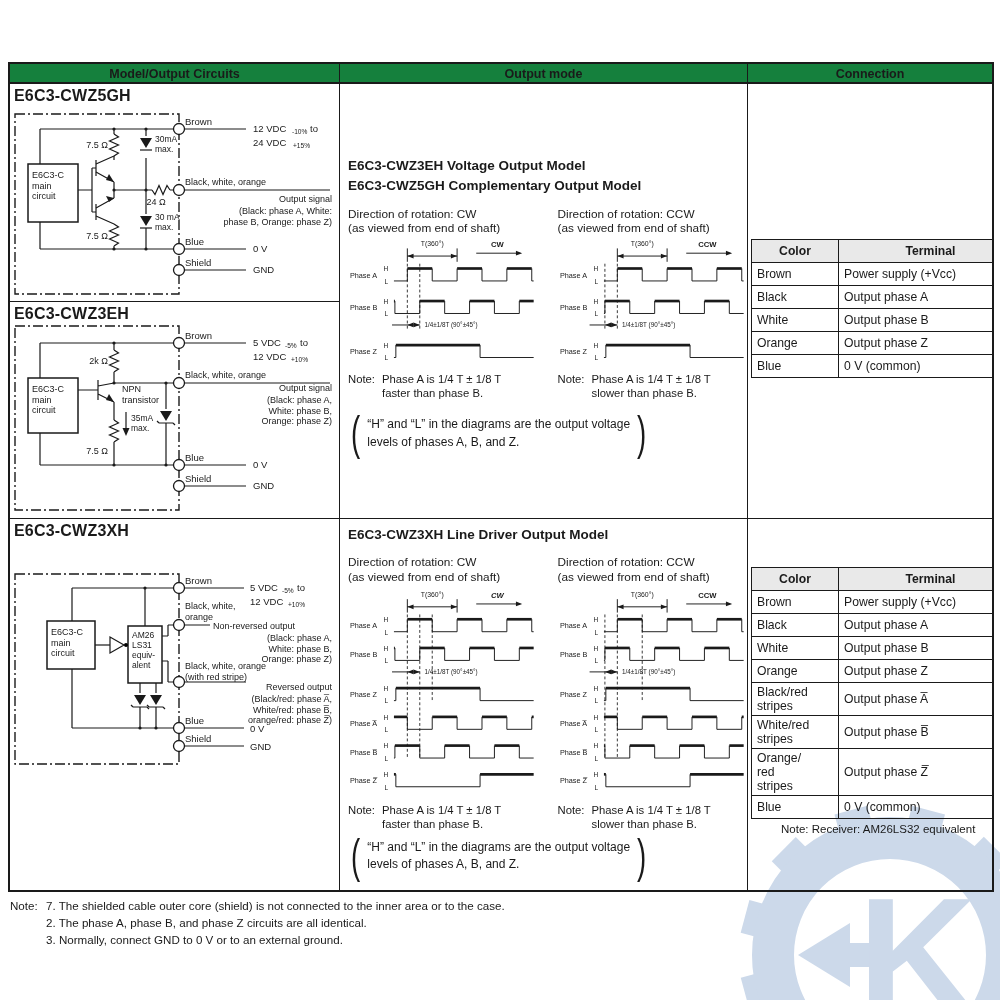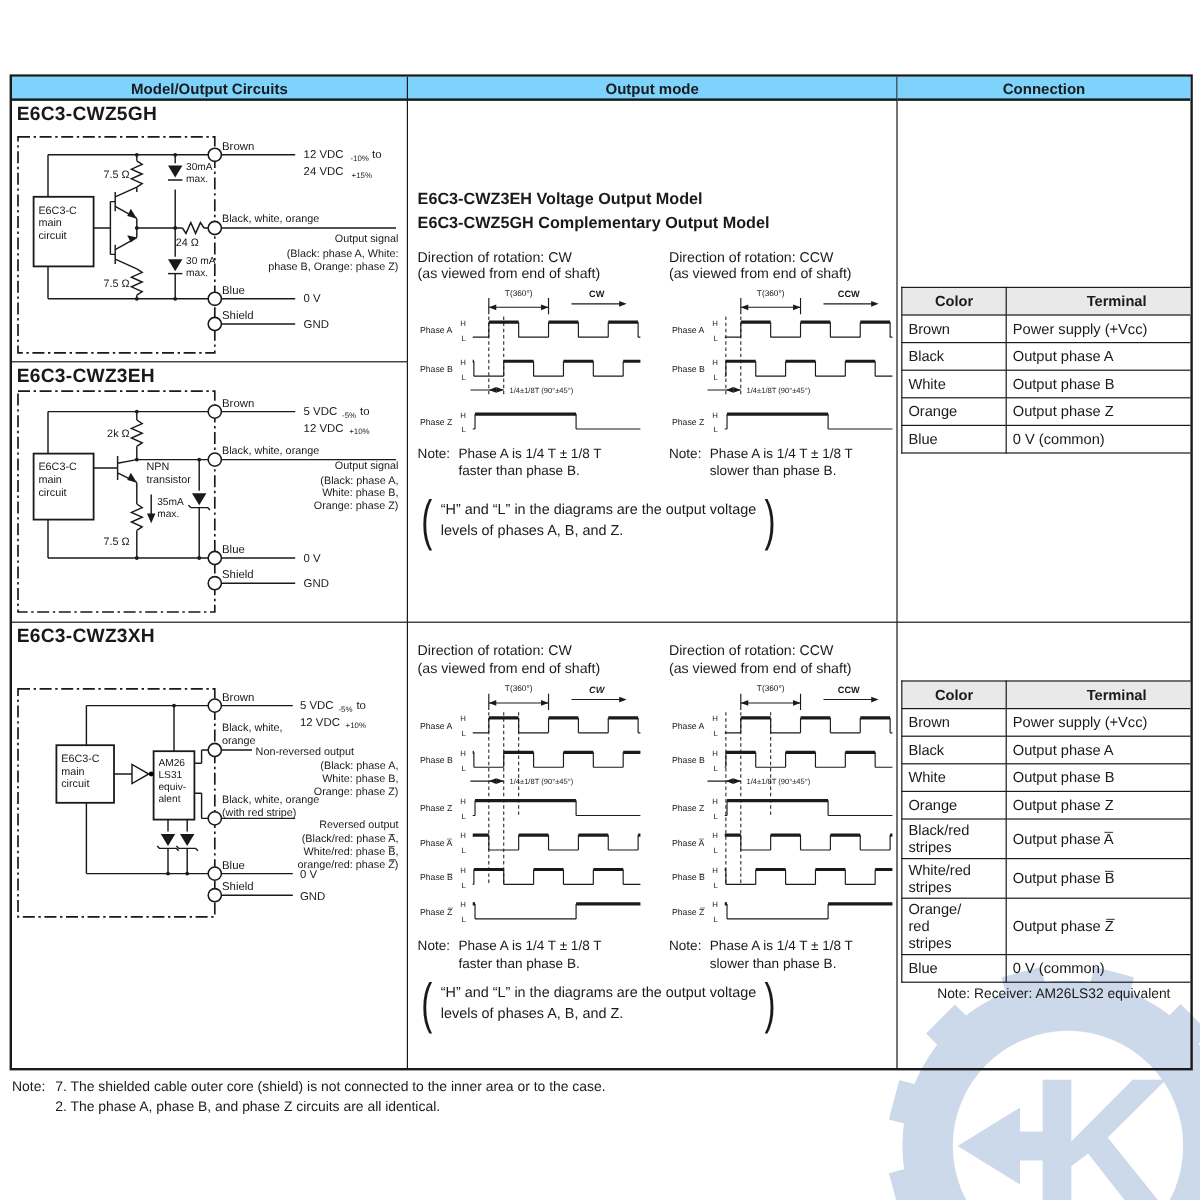--- a/index.html
+++ b/index.html
@@ -2,21 +2,21 @@
 <html><head>
 <meta charset="utf-8">
 <style>
   html,body{margin:0;padding:0;background:#fff;}
   .page{position:relative;width:1000px;height:1000px;background:#ffffff;overflow:hidden;
         font-family:"Liberation Sans",sans-serif;color:#1a1a1a;}
   .watermark{position:absolute;right:-40px;bottom:-105px;width:300px;height:300px;z-index:0;}
   .doc{position:absolute;left:8px;top:62px;z-index:1;}
   .maintable{display:grid;grid-template-columns:330px 408px 244px;grid-template-rows:20px 218px 217px 371px;
              border:2px solid #1a1a1a;width:982px;background:transparent;}
-  .hdr{background:#7dd3fc;font-weight:bold;font-size:12.5px;text-align:center;line-height:20px;
+  .hdr{background:#15803d;font-weight:bold;font-size:12.5px;text-align:center;line-height:20px;
        border-bottom:2px solid #1a1a1a;}
   .br{border-right:1.2px solid #1a1a1a;}
   .bb{border-bottom:1.2px solid #1a1a1a;}
   .cell{position:relative;overflow:hidden;}
   .span2{grid-row:span 2;}
   .modelh{font-size:16px;font-weight:bold;margin:3px 0 1px 4px;letter-spacing:0.2px;}
   
   .ckt{display:block;}
   .ckt line,.ckt path,.ckt rect{stroke:#1a1a1a;fill:none;stroke-width:1.2px;}
   .ckt .dashdot{stroke-dasharray:10 3 2 3;stroke-width:1.4px;}
@@ -422,20 +422,21 @@
           <text class="end" x="322" y="149">Reversed output</text>
           <text class="end" x="322" y="161"><tspan x="322" dy="0">(Black/red: phase A̅,</tspan><tspan x="322" dy="1.18em">White/red: phase B̅,</tspan><tspan x="322" dy="1.18em">orange/red: phase Z̅)</tspan></text>
           <text class="t95" x="175" y="183">Blue</text>
           <text class="t95" x="240" y="191">0 V</text>
           <text class="t95" x="175" y="201">Shield</text>
           <text class="t95" x="240" y="209">GND</text>
         </svg>
       </div>
 
       <div class="cell br omode om-ld">
+        <div class="omtitle">E6C3-CWZ3XH Line Driver Output Model</div>
         <div class="dirrow">
           <div class="dircell">Direction of rotation: CW
 (as viewed from end of shaft)</div>
           <div class="dircell">Direction of rotation: CCW
 (as viewed from end of shaft)</div>
         </div>
         <div class="waverow">
           <svg class="wave" viewBox="0 0 198 214" width="198" height="214">
               <line x1="62" y1="10" x2="62" y2="24" stroke="#1a1a1a" stroke-width="1"></line>
               <line x1="114" y1="10" x2="114" y2="24" stroke="#1a1a1a" stroke-width="1"></line>
@@ -706,15 +707,19 @@
 
     <div class="footnotes">
       <div class="fnrow">
         <span class="fnlabel">Note:</span>
         <span>7. The shielded cable outer core (shield) is not connected to the inner area or to the case.</span>
       </div>
       <div class="fnrow">
         <span class="fnspacer"></span>
         <span>2. The phase A, phase B, and phase Z circuits are all identical.</span>
       </div>
+      <div class="fnrow">
+        <span class="fnspacer"></span>
+        <span>3. Normally, connect GND to 0 V or to an external ground.</span>
+      </div>
     </div>
   </div>
 </div>
 
 </body></html>

